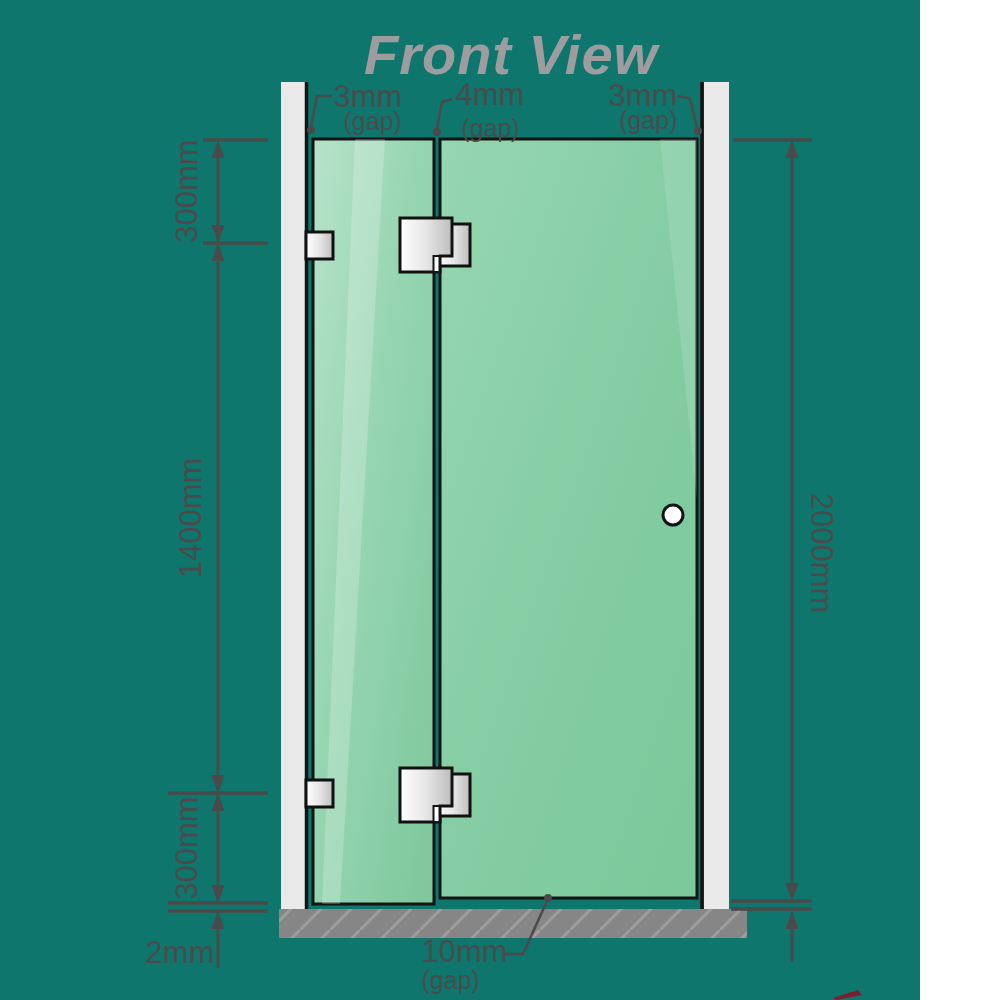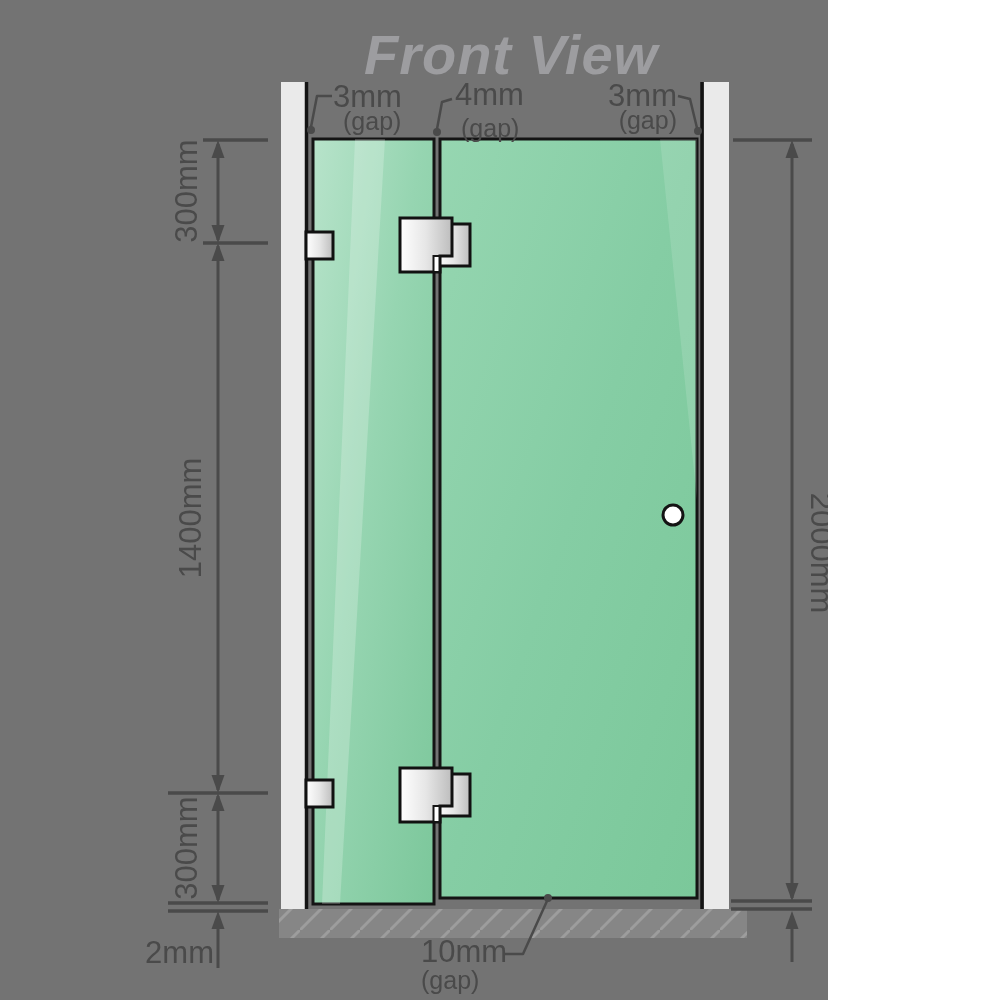--- a/index.html
+++ b/index.html
@@ -1,16 +1,16 @@
 <!DOCTYPE html>
 <html><head>
 <meta charset="utf-8">
 <style>
   html,body{margin:0;padding:0;background:#ffffff;}
-  .stage{position:relative;width:828px;height:1000px;background:#737373;overflow:hidden;
+  .stage{position:relative;width:920px;height:1000px;background:#0f766e;overflow:hidden;
          font-family:"Liberation Sans", sans-serif;}
   svg{display:block;}
   .title-text{font-family:"Liberation Sans", sans-serif;font-weight:bold;font-style:italic;
               font-size:56px;letter-spacing:1px;}
   .dim-label{font-family:"Liberation Sans", sans-serif;font-size:31px;}
   .dim-label-small{font-family:"Liberation Sans", sans-serif;font-size:25px;}
   .dim-line{stroke:#4a4a4a;stroke-width:3;fill:none;}
   .tick{stroke:#4a4a4a;stroke-width:3.5;}
   .leader{stroke:#4a4a4a;stroke-width:2.5;fill:none;stroke-linejoin:round;}
   .arrow{fill:#4a4a4a;stroke:none;}

